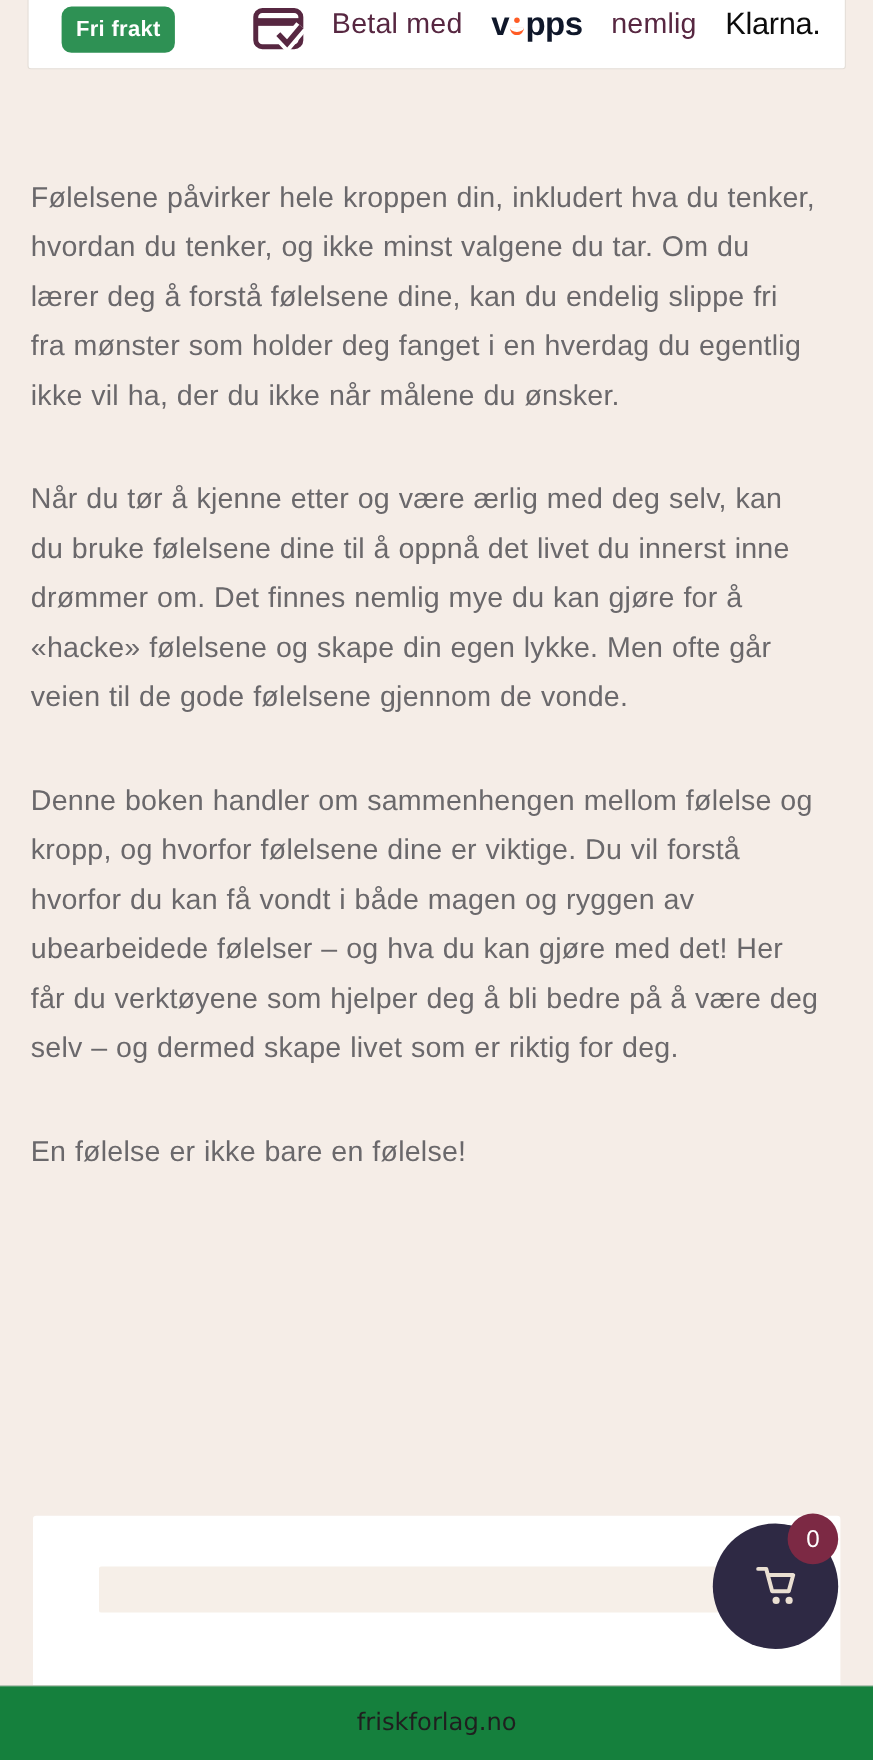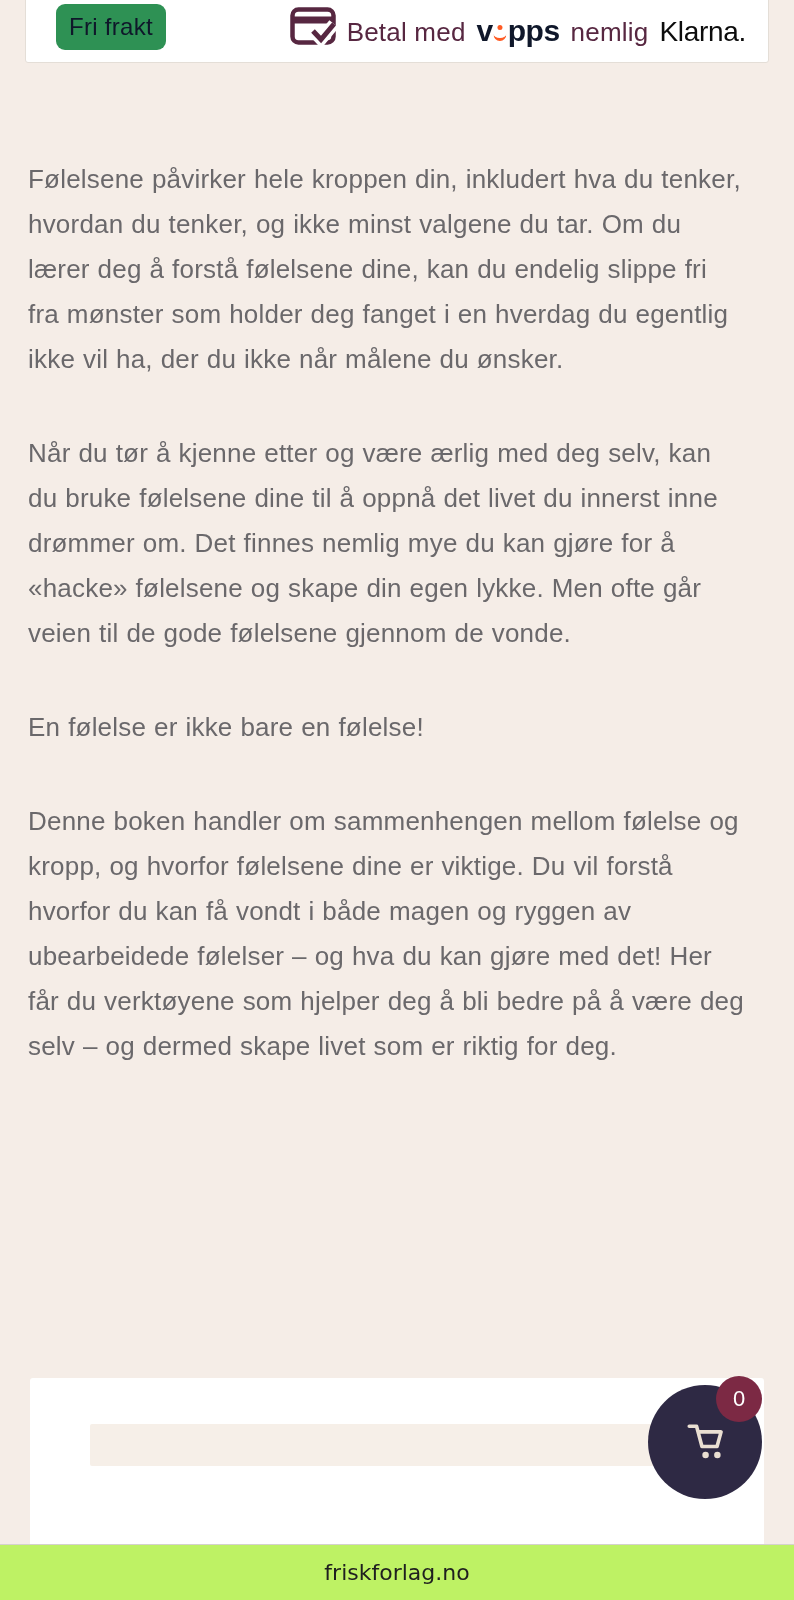--- a/index.html
+++ b/index.html
@@ -9,24 +9,24 @@
   .page { position:relative; width:794px; height:1600px; background:#f5ede7; overflow:hidden; }
 
   
   .topbar {
     position:absolute; top:-9px; left:25px; right:25px; height:72px;
     background:#ffffff; border:1px solid #e4ded7; border-radius:3px;
     display:flex; align-items:center; justify-content:space-between;
     padding:0 22px 0 30px; z-index:20;
   }
   .ship-badge {
-    background:#2e9154; color:#0f172a; font-size:24px; line-height:1;
-    padding:11px 13px; border-radius:9px; letter-spacing:.3px;
+    background:#2e9154; color:#ffffff; font-size:20px; line-height:1;
+    padding:11px 13px; border-radius:9px; letter-spacing:.3px;font-weight:bold;
   }
-  .payment { display:flex; align-items:flex-end; gap:11px; }
+  .payment { display:flex; align-items:flex-start; gap:26px; }
   .betal, .eller { color:#572741; font-size:26px; letter-spacing:.2px; }
   .vipps { color:#0f172a; font-weight:800; font-size:30px; letter-spacing:-.5px; white-space:nowrap; }
   .vipps-i { display:inline-block; position:relative; width:.5em; height:.54em; }
   .vipps-i .dot { position:absolute; top:0; left:50%; transform:translateX(-50%);
     width:.17em; height:.17em; border-radius:50%; background:#ff5b24; }
   .vipps-i .smile { position:absolute; bottom:0; left:50%; transform:translateX(-50%);
     width:.44em; height:.24em; border-bottom:.12em solid #ff5b24;
     border-bottom-left-radius:50% 100%; border-bottom-right-radius:50% 100%; }
   .klarna { color:#0c0c0c; font-weight:400; font-size:28px; letter-spacing:-.3px; }
 
@@ -57,22 +57,22 @@
   }
   .cart-badge {
     position:absolute; top:-9px; right:0; width:46px; height:46px;
     border-radius:50%; background:#7c2944; color:#ffffff; font-size:22px;
     display:flex; align-items:center; justify-content:center;
     font-family:"Liberation Sans","DejaVu Sans",sans-serif;
   }
 
   
   .browser-bar {
-    position:absolute; left:0; right:0; bottom:0; height:56px;
-    background:#bef264; border-top:1px solid #d5d1cd; z-index:40;
+    position:absolute; left:0; right:0; bottom:0; height:68px;
+    background:#15803d; border-top:1px solid #d5d1cd; z-index:40;
     display:flex; align-items:center; justify-content:center;
     font-family:"DejaVu Sans","Liberation Sans",sans-serif;
     font-size:22px; color:#1f1f1f; cursor:pointer;
   }
 </style>
 </head>
 <body>
 
 <div class="page">
 
@@ -89,22 +89,22 @@
       <span class="betal">Betal med</span>
       <span class="vipps"><span>v</span><span class="vipps-i"><i class="dot"></i><i class="smile"></i></span><span>pps</span></span>
       <span class="eller">nemlig</span>
       <span class="klarna">Klarna.</span>
     </div>
   </header>
 
   <main>
     <p>Følelsene påvirker hele kroppen din, inkludert hva du tenker, hvordan du tenker, og ikke minst valgene du tar. Om du lærer deg å forstå følelsene dine, kan du endelig slippe fri fra mønster som holder deg fanget i en hverdag du egentlig ikke vil ha, der du ikke når målene du ønsker.</p>
     <p>Når du tør å kjenne etter og være ærlig med deg selv, kan du bruke følelsene dine til å oppnå det livet du innerst inne drømmer om. Det finnes nemlig mye du kan gjøre for å «hacke» følelsene og skape din egen lykke. Men ofte går veien til de gode følelsene gjennom de vonde.</p>
+    <p>Denne boken handler om sammenhengen mellom følelse og kropp, og hvorfor følelsene dine er viktige. Du vil forstå hvorfor du kan få vondt i både magen og ryggen av ubearbeidede følelser – og hva du kan gjøre med det! Her får du verktøyene som hjelper deg å bli bedre på å være deg selv – og dermed skape livet som er riktig for deg.</p>
     <p>En følelse er ikke bare en følelse!</p>
-    <p>Denne boken handler om sammenhengen mellom følelse og kropp, og hvorfor følelsene dine er viktige. Du vil forstå hvorfor du kan få vondt i både magen og ryggen av ubearbeidede følelser – og hva du kan gjøre med det! Her får du verktøyene som hjelper deg å bli bedre på å være deg selv – og dermed skape livet som er riktig for deg.</p>
   </main>
 
   <section class="facts-card">
     <div class="facts-row"></div>
   </section>
 
   <button class="cart-fab">
     <svg width="54" height="54" viewBox="0 0 48 48">
       <path d="M10 10 h6.5 l4.8 18 h13.4 l3.6 -13 H18.3" fill="none" stroke="#eadfd2" stroke-width="3.2" stroke-linecap="round" stroke-linejoin="round"></path>
       <circle cx="24.5" cy="35.5" r="2.9" fill="#eadfd2"></circle>

